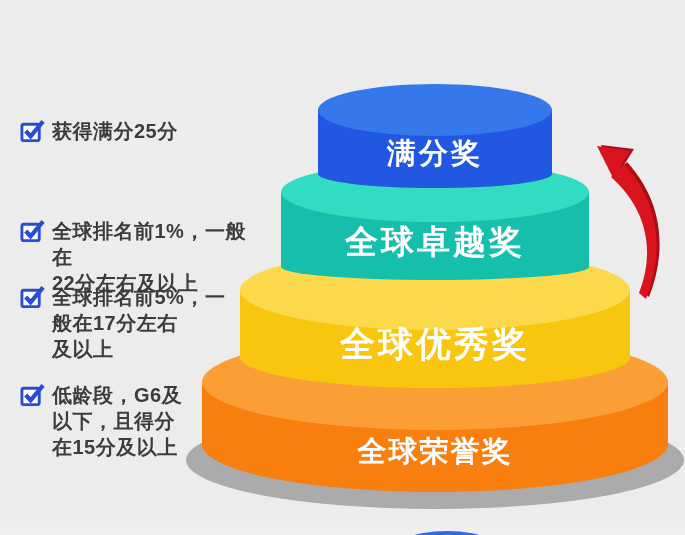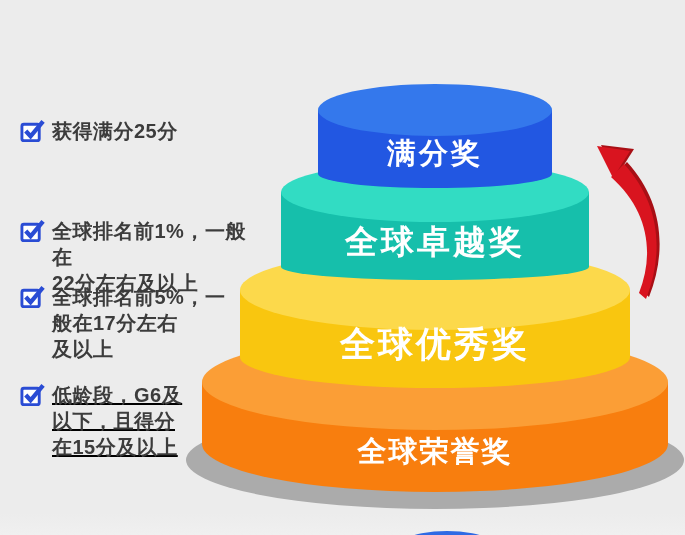--- a/index.html
+++ b/index.html
@@ -15,21 +15,21 @@
     position:absolute;
     left:20px;
     display:flex;
     align-items:flex-start;
     gap:7px;
     width:230px;
   }
   .cl-item.i1{top:118px;}
   .cl-item.i2{top:218px;}
   .cl-item.i3{top:284px;}
-  .cl-item.i4{top:382px;text-decoration:underline;}
+  .cl-item.i4{top:382px;}
   .cb{
     width:25px;height:24px;
     flex:0 0 auto;
     margin-top:1px;
   }
   .cl-text{
     white-space:pre-line;
     font-size:20px;
     line-height:26px;
     font-weight:bold;

